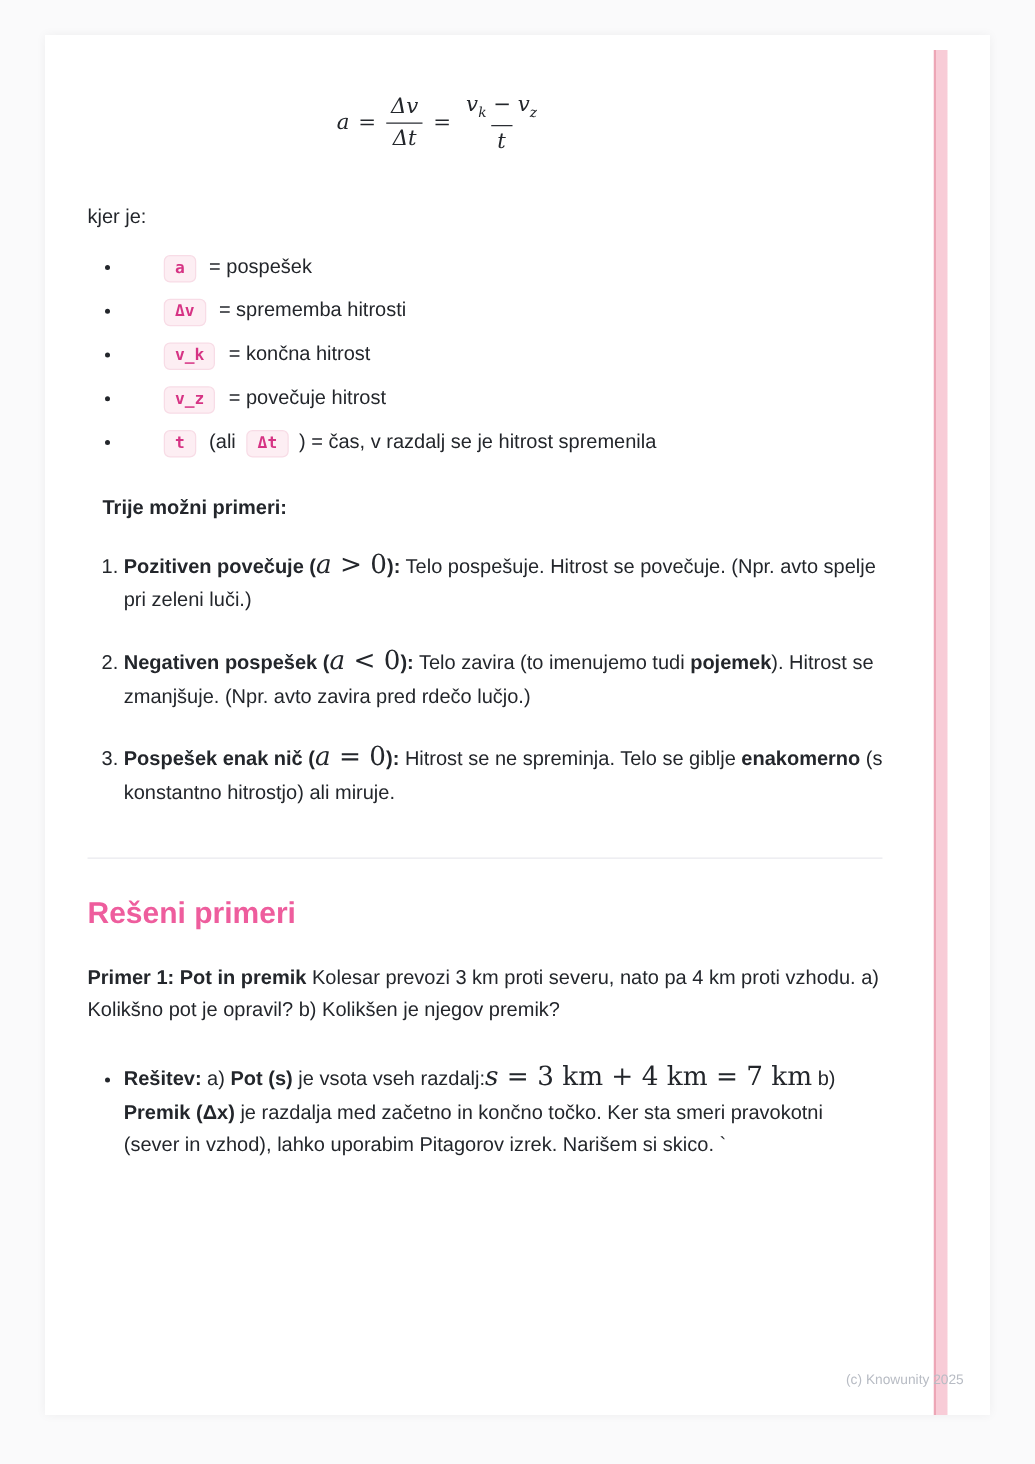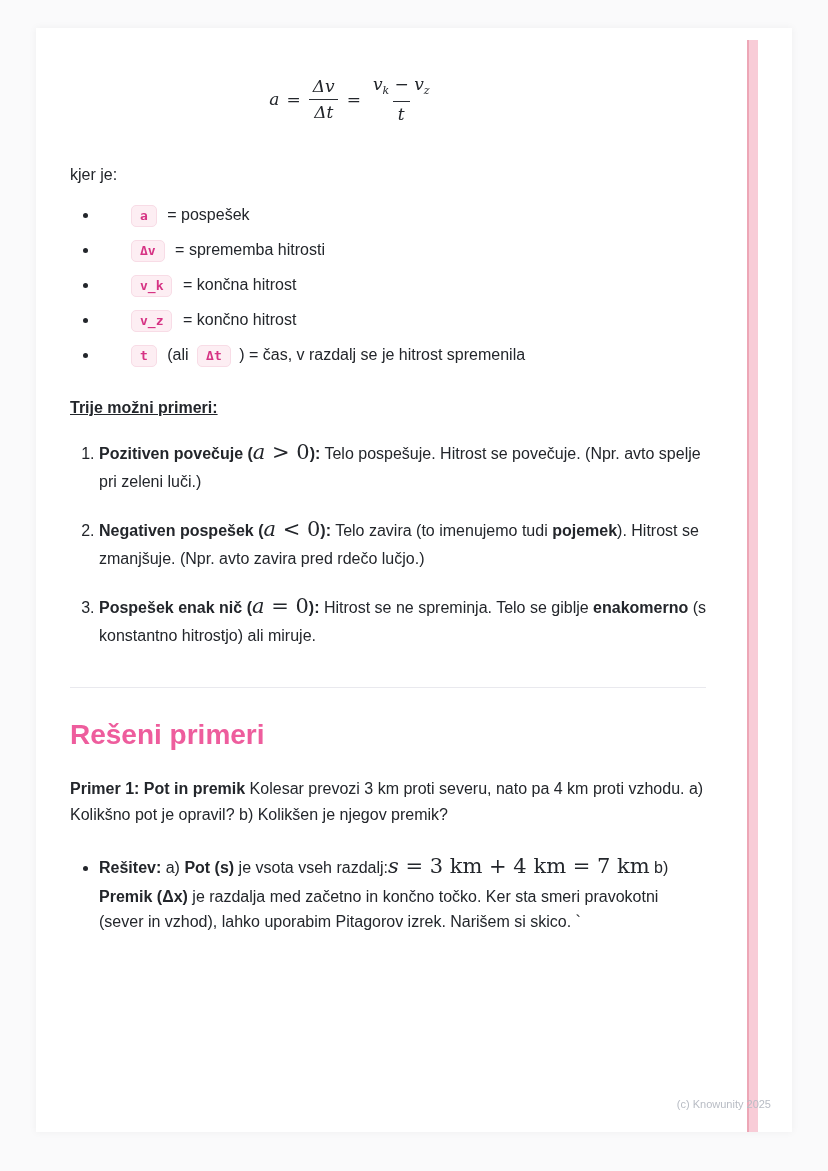--- a/index.html
+++ b/index.html
@@ -67,38 +67,38 @@
     background: #fdeef3;
     border: 1px solid #f8dce6;
     border-radius: 5px;
     padding: 3px 8px;
     line-height: 1.1;
     margin-right: 6px;
     vertical-align: baseline;
   }
   .code-badge.second { margin-left: 4px; margin-right: 4px; }
   .bold { font-weight: bold; }
-  .cases-heading { font-weight: bold; margin: 0 0 14px 0; text-decoration: underline; }
+  .cases-heading { font-weight: bold; margin: 0 0 14px 12px; }
   ol.cases {
     margin: 0 0 0 0;
     padding-left: 29px;
   }
   ol.cases li { margin: 0 0 17px 0; }
   .inline-math {
     font-family: "DejaVu Serif", "Liberation Serif", serif;
     font-size: 21px;
   }
   hr.divider {
     border: none;
     border-top: 1px solid #e9e9ee;
     margin: 38px 0 0 0;
   }
   h2.section-title {
     color: #ee5d9d;
-    font-size: 28px;
+    font-size: 24px;
     line-height: 1.2;
     margin: 30px 0 24px 0;
     font-weight: bold;
   }
   .example-paragraph { margin: 0 0 10px 0; }
   ul.solution {
     list-style: disc;
     margin: 22px 12px 0 0;
     padding-left: 29px;
   }
@@ -147,21 +147,21 @@
     <li>
       <span class="code-badge">Δv</span>
       <span>= sprememba hitrosti</span>
     </li>
     <li>
       <span class="code-badge">v_k</span>
       <span>= končna hitrost</span>
     </li>
     <li>
       <span class="code-badge">v_z</span>
-      <span>= končno hitrost</span>
+      <span>= povečuje hitrost</span>
     </li>
     <li>
       <span class="code-badge">t</span>
       <span>(ali</span>
       <span class="code-badge second">Δt</span>
       <span>) = čas, v razdalj se je hitrost spremenila</span>
     </li>
   </ul>
 
   <p class="cases-heading">Trije možni primeri:</p>

